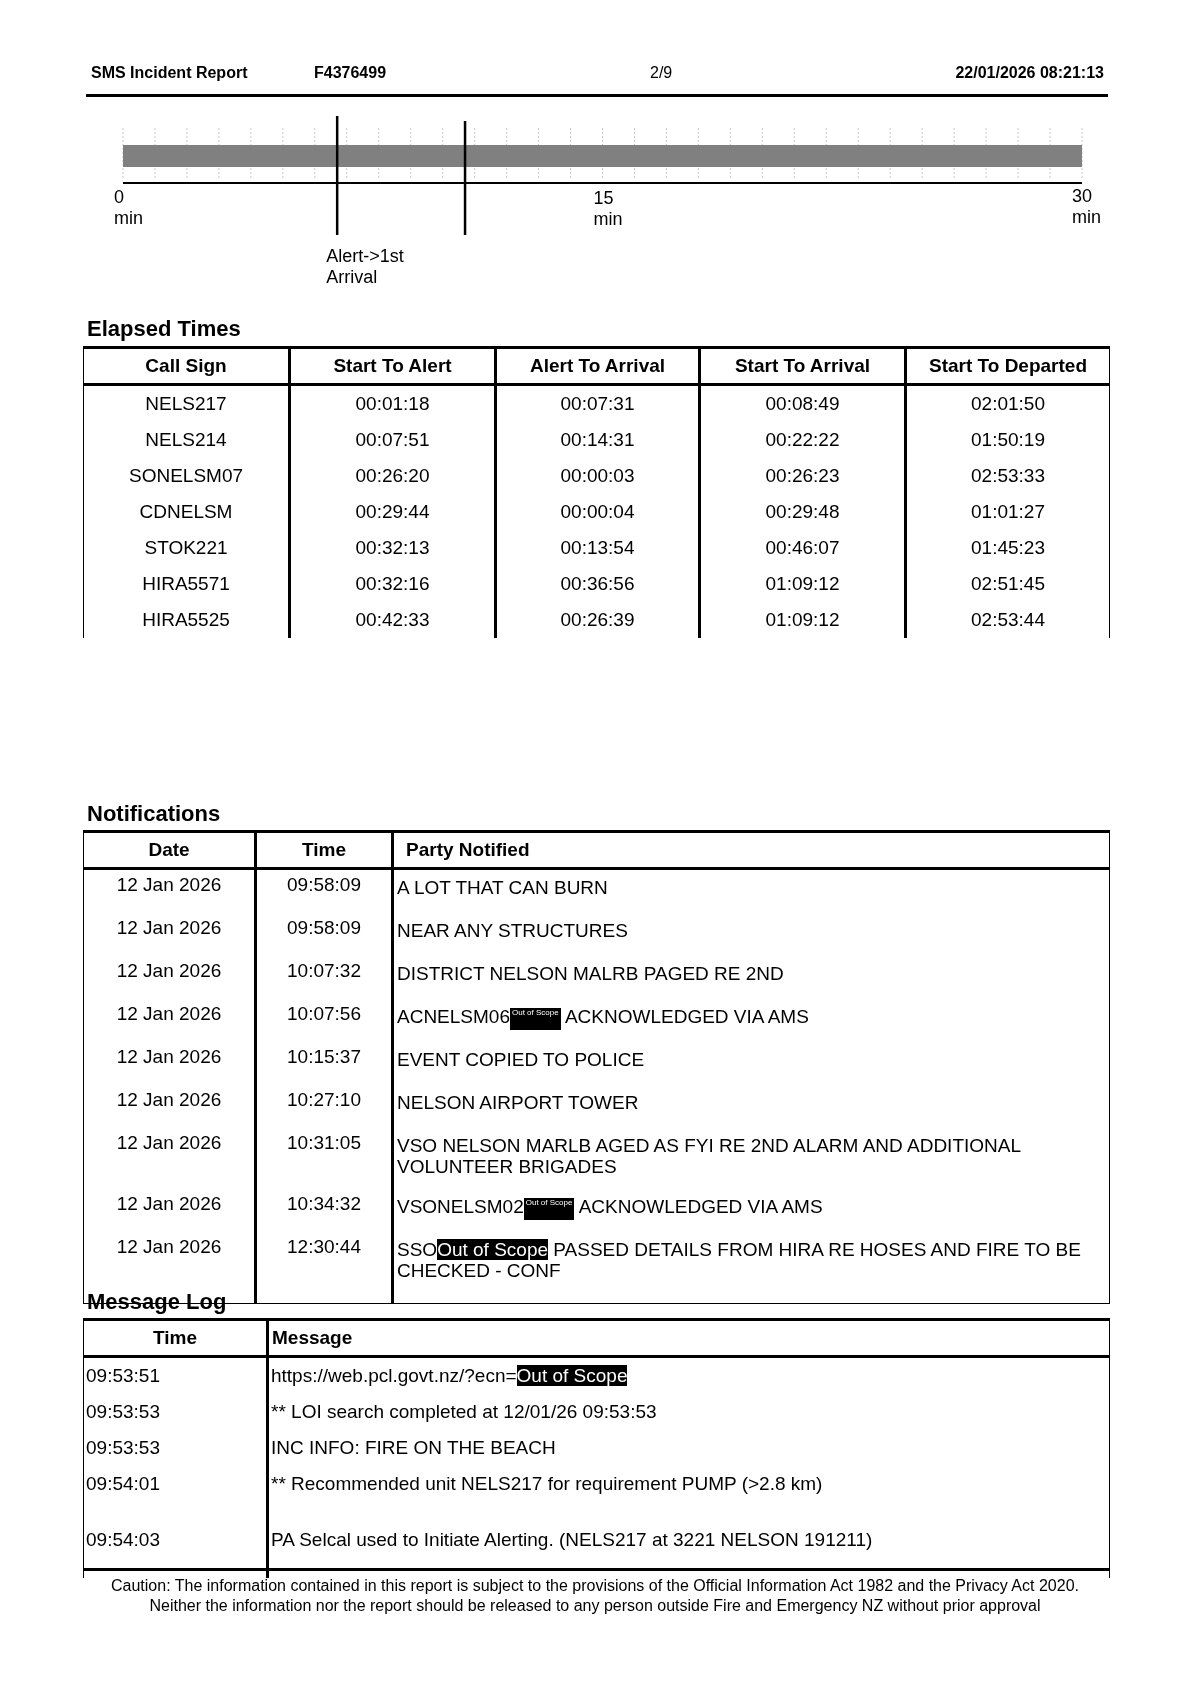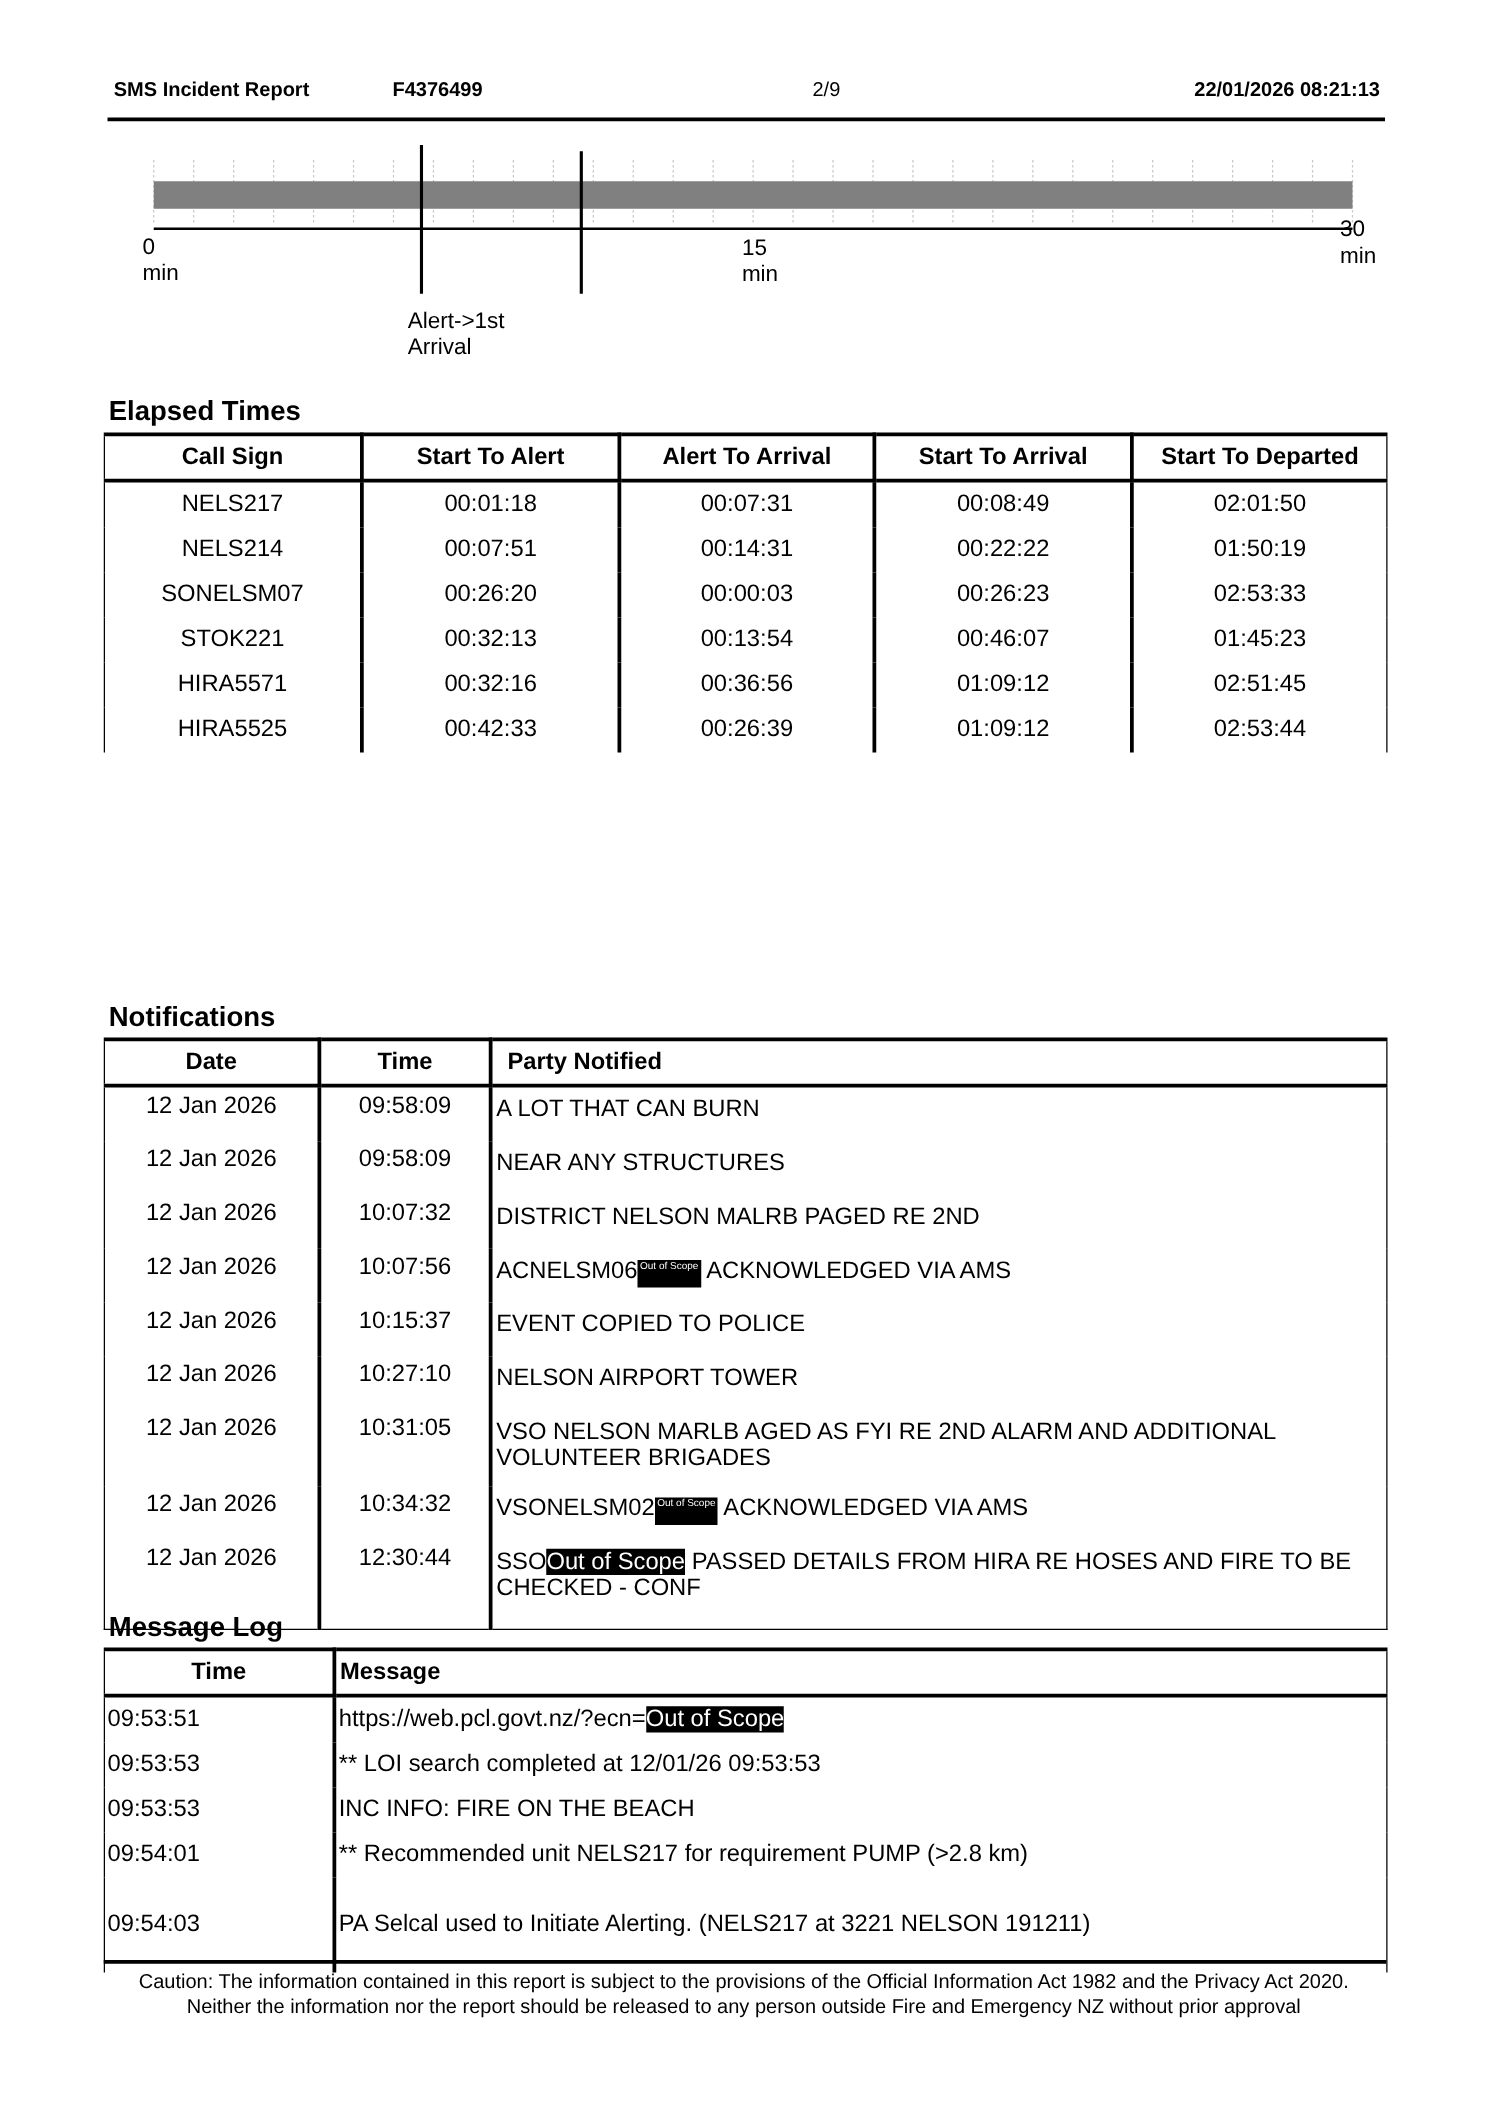--- a/index.html
+++ b/index.html
@@ -101,21 +101,21 @@
     </svg>
   <div id="tl-labels">
       <div class="tl-label" style="left: 114px; top: 82px;">
         <div>0</div>
         <div>min</div>
       </div>
       <div class="tl-label" style="left: 593.5px; top: 83px;">
         <div>15</div>
         <div>min</div>
       </div>
-      <div class="tl-label" style="left: 1072px; top: 68px;">
+      <div class="tl-label" style="left: 1072px; top: 81px;">
         <div>30</div>
         <div>min</div>
       </div>
       <div class="tl-label" style="left: 326.177px; top: 141px;">
         <div>Alert-&gt;1st</div>
         <div>Arrival</div>
       </div>
     </div>
 </div>
 
@@ -153,20 +153,27 @@
         <td>01:50:19</td>
       </tr>
       <tr>
         <td>SONELSM07</td>
         <td>00:26:20</td>
         <td>00:00:03</td>
         <td>00:26:23</td>
         <td>02:53:33</td>
       </tr>
       <tr>
+        <td>CDNELSM</td>
+        <td>00:29:44</td>
+        <td>00:00:04</td>
+        <td>00:29:48</td>
+        <td>01:01:27</td>
+      </tr>
+      <tr>
         <td>STOK221</td>
         <td>00:32:13</td>
         <td>00:13:54</td>
         <td>00:46:07</td>
         <td>01:45:23</td>
       </tr>
       <tr>
         <td>HIRA5571</td>
         <td>00:32:16</td>
         <td>00:36:56</td>

